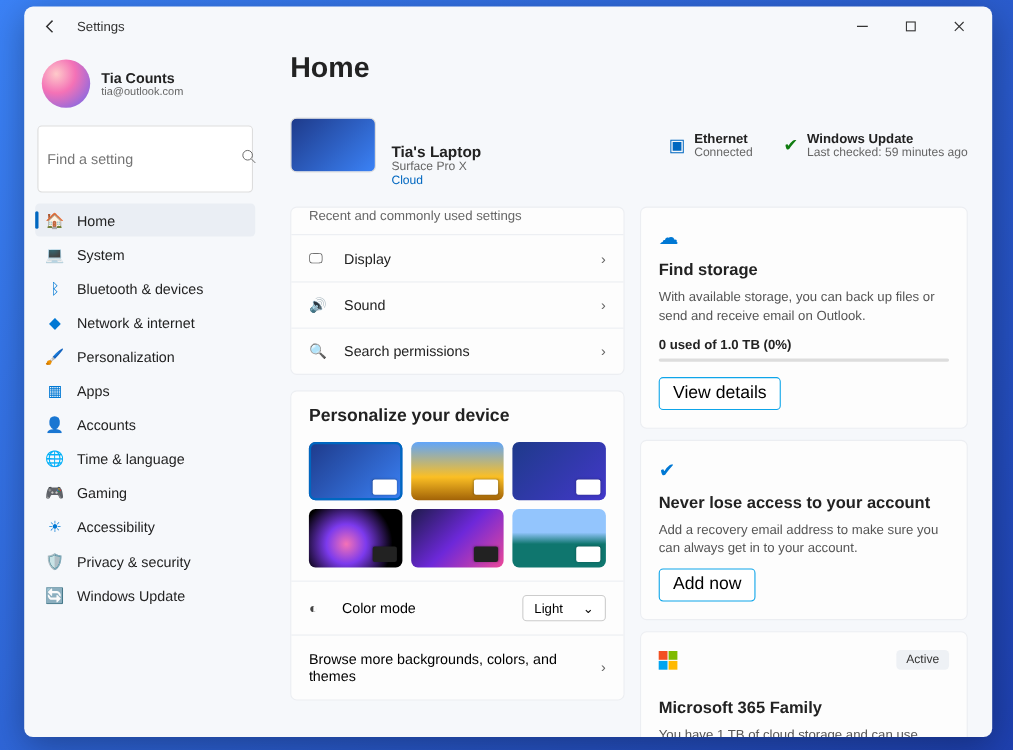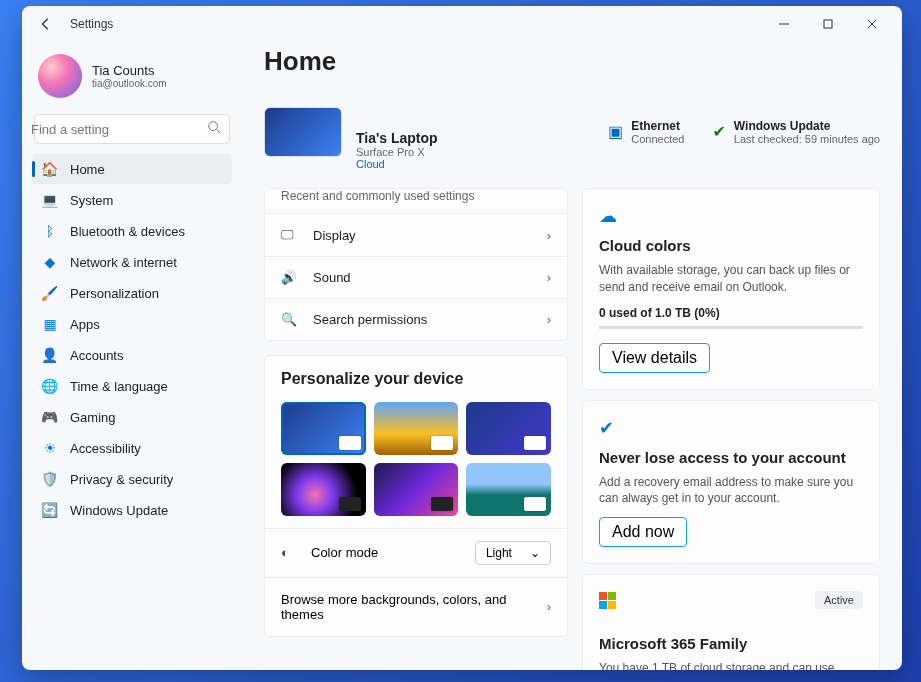--- a/index.html
+++ b/index.html
@@ -7,23 +7,23 @@
 .window { position: absolute; top: 6px; left: 22px; width: 880px; height: 664px; background: #f6f8fb; border-radius: 8px; box-shadow: 0 8px 32px rgba(0,0,0,0.3); display: flex; flex-direction: column; overflow: hidden; }
 .titlebar { height: 36px; display: flex; align-items: center; padding: 0 8px; }
 .back-btn { width: 32px; height: 32px; display: flex; align-items: center; justify-content: center; border-radius: 4px; cursor: pointer; }
 .title-text { font-size: 12px; color: #333; margin-left: 8px; }
 .wincontrols { margin-left: auto; display: flex; }
 .wc { width: 44px; height: 32px; display: flex; align-items: center; justify-content: center; cursor: pointer; }
 .body { flex: 1; display: flex; overflow: hidden; }
 .sidebar { width: 220px; padding: 4px 10px 10px 10px; overflow-y: auto; }
 .profile { display: flex; align-items: center; gap: 10px; padding: 8px 6px 14px 6px; }
 .avatar { width: 44px; height: 44px; border-radius: 50%; background: radial-gradient(circle at 30% 30%, #fecaca, #f472b6 40%, #6366f1 100%); }
-.pname { font-size: 13px; font-weight: 400; color: #222; }
+.pname { font-size: 13px; font-weight: 700; color: #222; }
 .pemail { font-size: 10px; color: #666; }
-.searchbox { display: flex; align-items: center; background: #fff; border: 1px solid #ddd; border-radius: 4px; padding: 5px 8px; margin: 2px 2px 10px 2px; justify-content: flex-end; }
+.searchbox { display: flex; align-items: center; background: #fff; border: 1px solid #ddd; border-radius: 4px; padding: 20px 8px; margin: 2px 2px 10px 2px; }
 .searchbox input { border: none; outline: none; flex: 1; font-size: 13px; background: transparent; }
 .nav { display: flex; flex-direction: column; gap: 1px; }
 .nav-item { display: flex; align-items: center; gap: 12px; padding: 7px 10px; border-radius: 4px; cursor: pointer; font-size: 13px; color: #222; position: relative; }
 .nav-item.active { background: #eaeef4; }
 .nav-item.active::before { content: ""; position: absolute; left: 0; top: 7px; bottom: 7px; width: 3px; background: #0067c0; border-radius: 2px; }
 .nav-icon { width: 16px; height: 16px; display: flex; align-items: center; justify-content: center; font-size: 14px; }
 .main { flex: 1; padding: 4px 22px 18px 22px; overflow-y: auto; }
 .main h1 { font-size: 26px; font-weight: 600; color: #222; margin-bottom: 16px; }
 .header-row { display: flex; align-items: center; gap: 14px; margin-bottom: 18px; }
 .device-thumb { width: 78px; height: 50px; border-radius: 6px; background: linear-gradient(135deg, #1e3a8a, #3b82f6); border: 1px solid #ddd; }
@@ -258,21 +258,21 @@
             <div class="browse-row">
               <span>Browse more backgrounds, colors, and themes</span>
               <span class="chev">›</span>
             </div>
           </div>
         </div>
 
         <div class="col-right">
           <div class="rcard">
             <div class="rcard-icon" style="color:#0078d4">☁</div>
-            <h3>Cloud colors</h3>
+            <h3>Find storage</h3>
             <p>With available storage, you can back up files or send and receive email on Outlook.</p>
             <div class="storage-used"><b>0 used of 1.0 TB (0%)</b></div>
             <div class="storage-bar"></div>
             <div class="btn-outline">View details</div>
           </div>
 
           <div class="rcard">
             <div class="rcard-icon" style="color:#0078d4">✔</div>
             <h3>Never lose access to your account</h3>
             <p>Add a recovery email address to make sure you can always get in to your account.</p>

